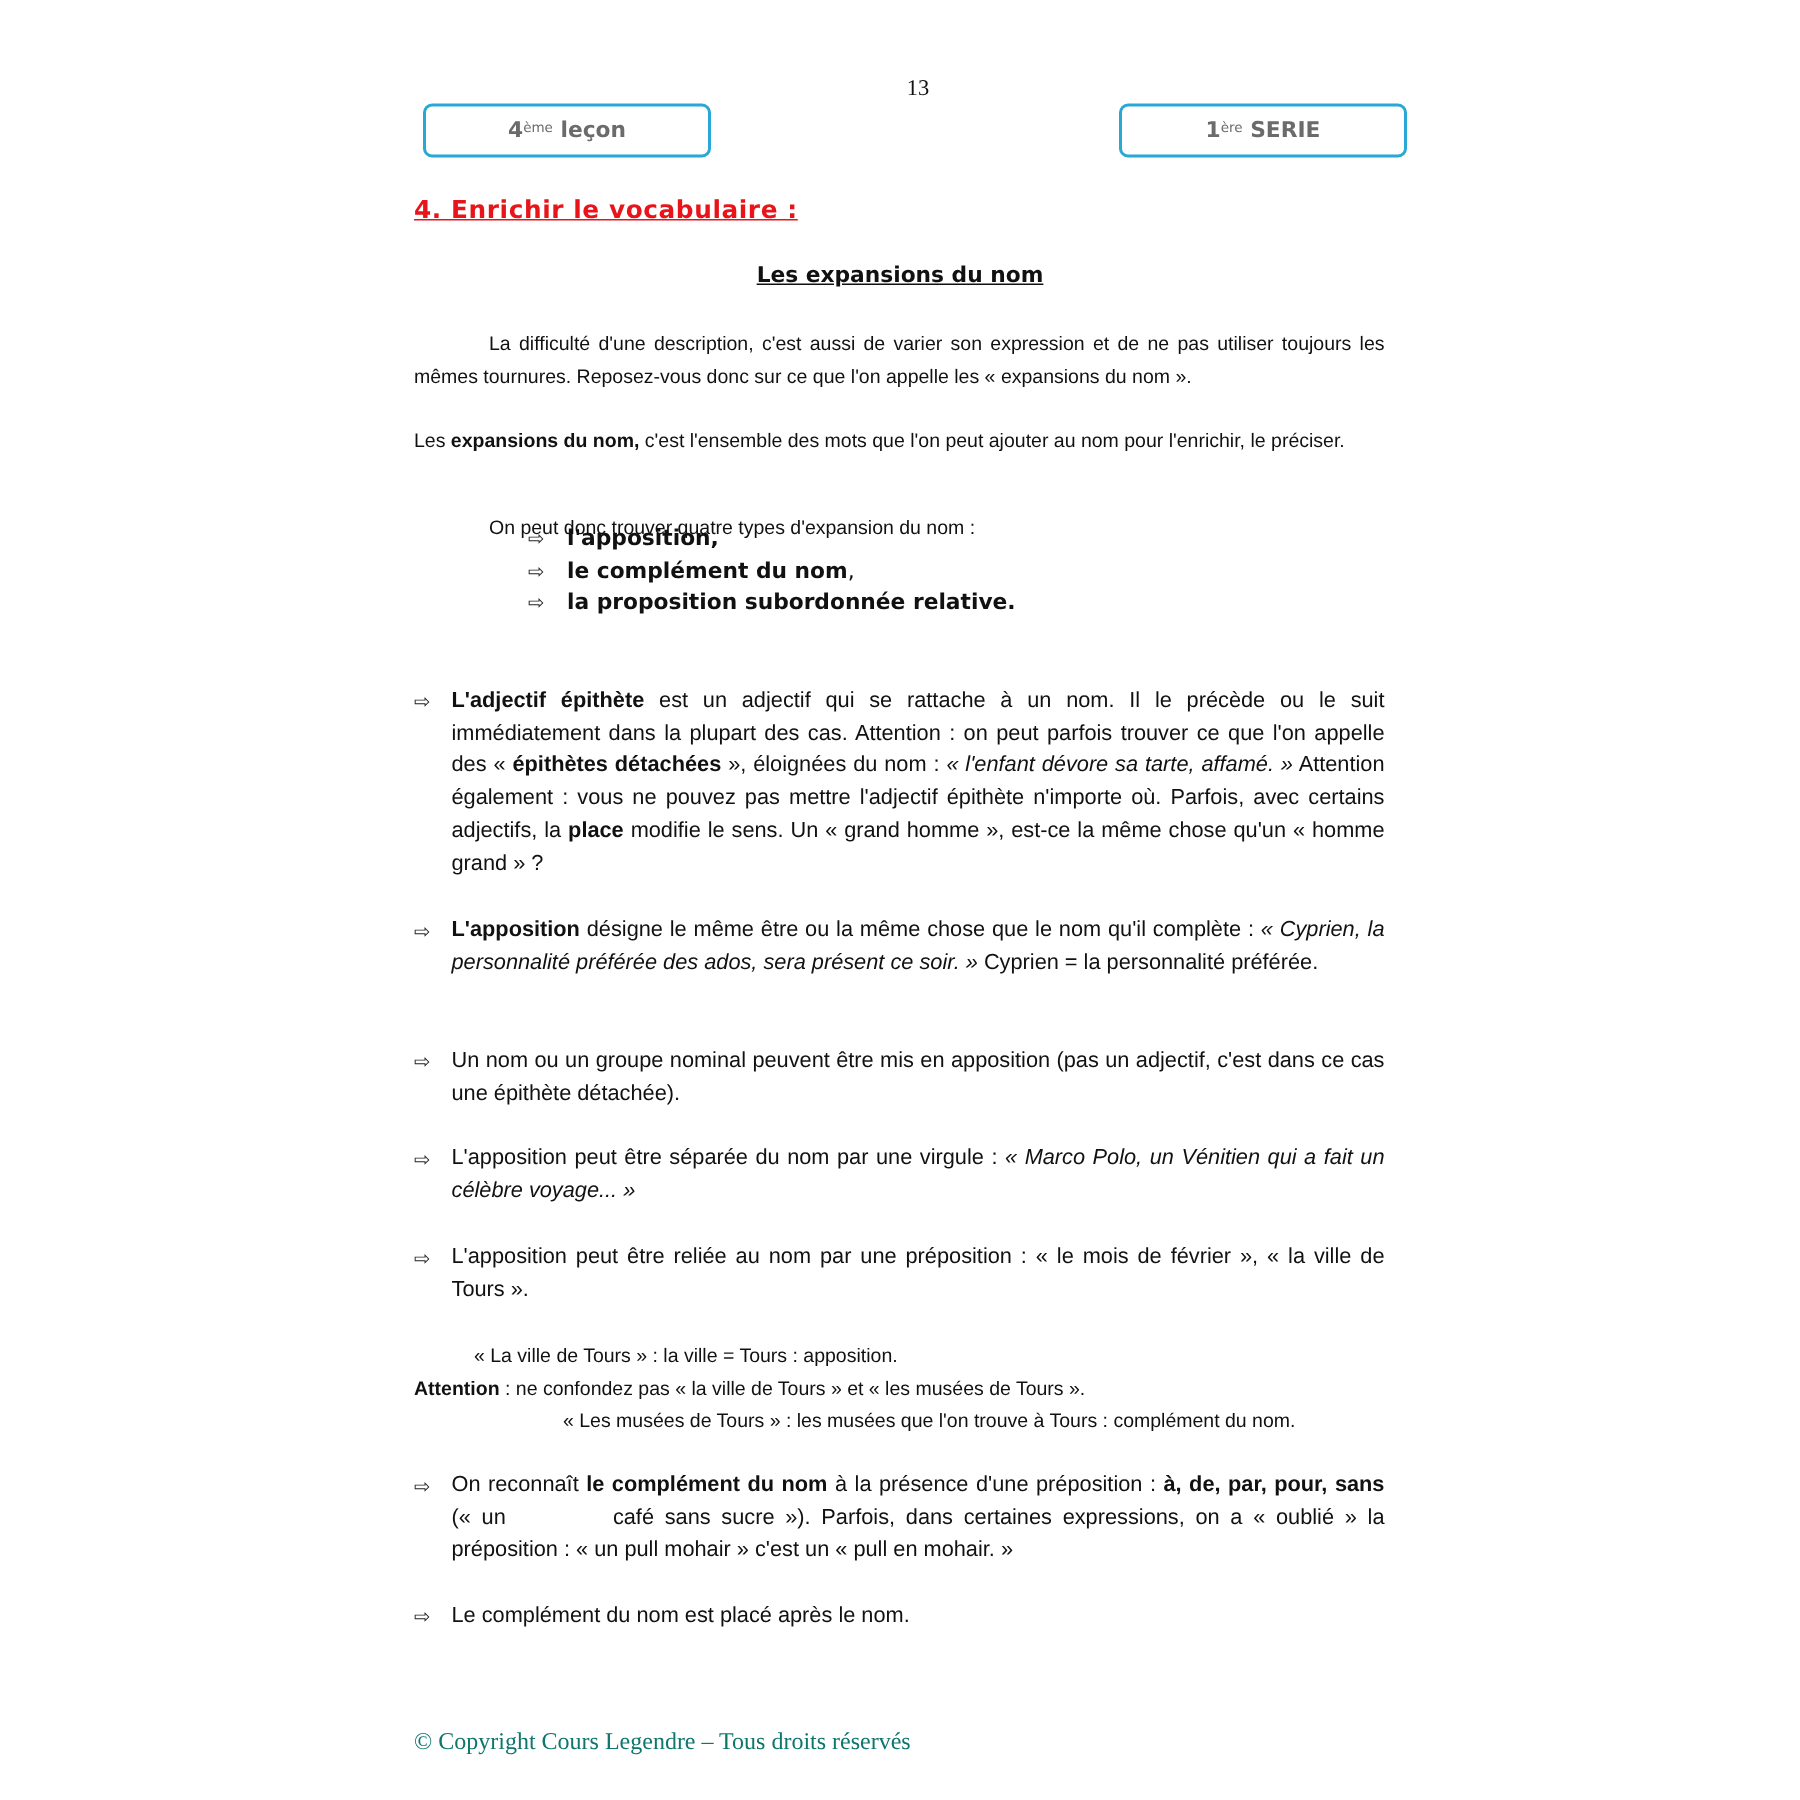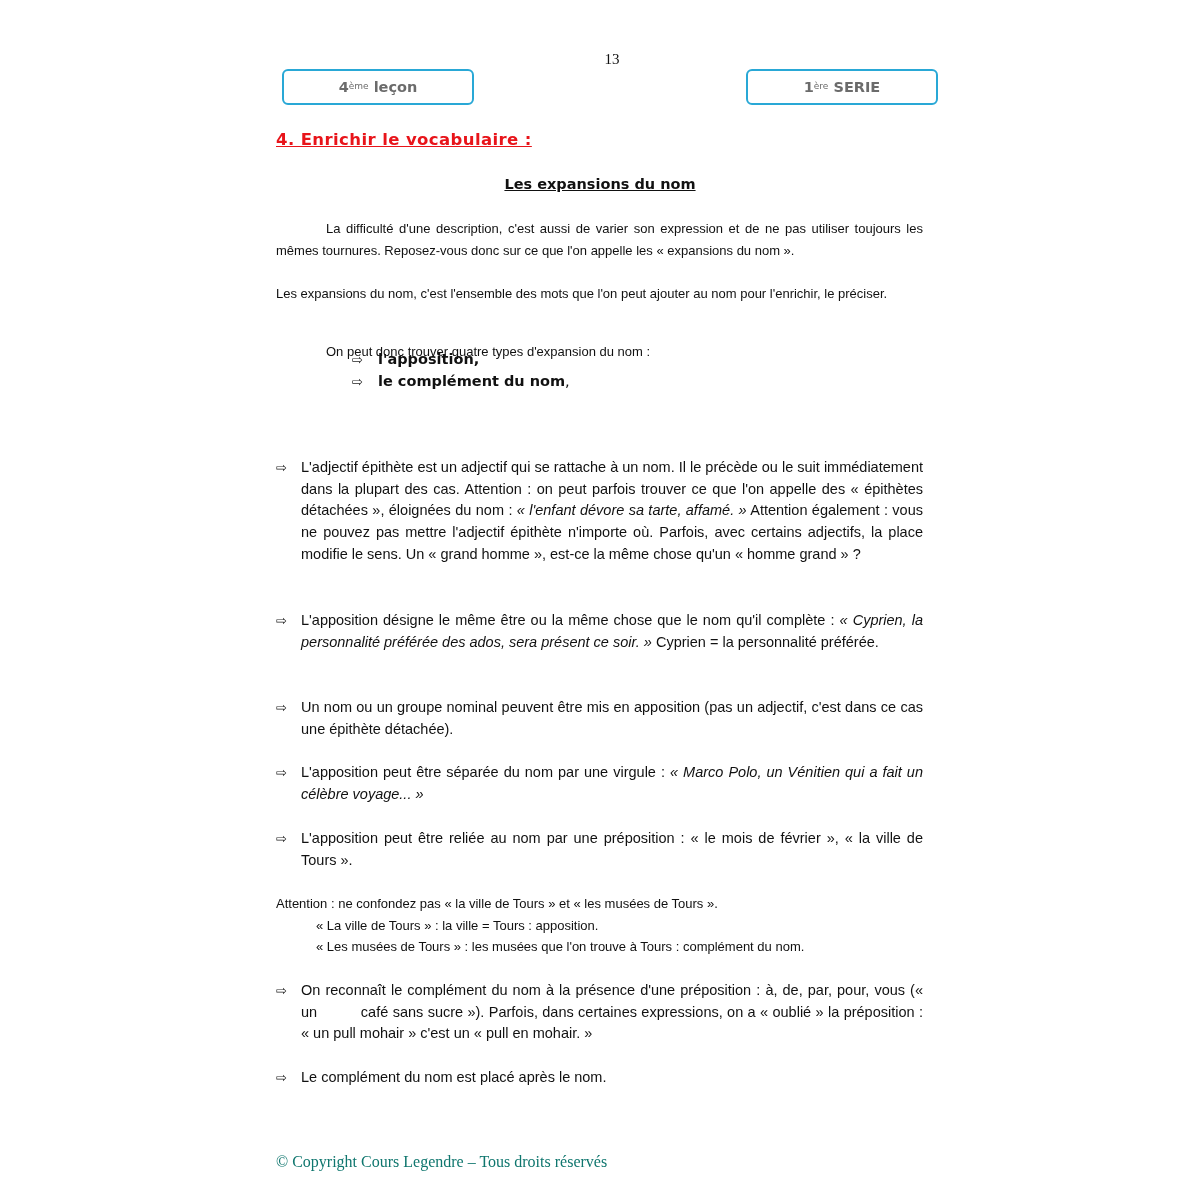--- a/index.html
+++ b/index.html
@@ -14,21 +14,21 @@
   .box-left { left:282px; width:192px; }
   .box-right { left:746px; width:192px; }
   .section-title { position:absolute; top:130px; left:276px; font-weight:bold; color:#e8141a;
          font-size:16.5px; text-decoration:underline; letter-spacing:0.4px; }
   .subtitle { position:absolute; top:176px; left:0; width:1200px; text-align:center; font-weight:bold;
          font-size:14.5px; text-decoration:underline; color:#111; }
   .text { position:absolute; left:276px; width:647px; font-size:13px; line-height:21.7px;
          font-family:"Liberation Sans", sans-serif; }
   .justify { text-align:justify; }
   .indent { text-indent:50px; }
-  b { font-weight:normal; }
+  b { font-weight:bold; }
   i { font-style:italic; }
   .arrow { display:inline-block; width:24px; font-size:13px; color:#222; }
   .list { position:absolute; left:352px; font-size:14.5px; line-height:21.7px; font-family:"DejaVu Sans", sans-serif; font-weight:bold; }
   .list .arrow { width:26px; font-weight:normal; }
   .bullet-block { position:absolute; left:276px; width:647px; font-size:14.5px; line-height:21.7px;
          font-family:"Liberation Sans", sans-serif; }
   .bullet-block .arrow { position:absolute; left:0; top:0; }
   .bullet-block .body { margin-left:25px; text-align:justify; }
   .footer { position:absolute; top:1153px; left:276px; font-family:"Liberation Serif", serif; font-size:16px; color:#0f766e; }
 </style>
@@ -51,20 +51,21 @@
 <div class="section-title">4. Enrichir le vocabulaire :</div>
 <div class="subtitle">Les expansions du nom</div>
 
 <div class="text justify indent" style="top:218px;">La difficulté d'une description, c'est aussi de varier son expression et de ne pas utiliser toujours les mêmes tournures. Reposez-vous donc sur ce que l'on appelle les « expansions du nom ».</div>
 <div class="text justify" style="top:283px;"><span>Les </span><b>expansions du nom,</b><span> c'est l'ensemble des mots que l'on peut ajouter au nom pour l'enrichir, le préciser.</span></div>
 <div class="text" style="top:341px; left:326px; width:600px;">On peut donc trouver quatre types d'expansion du nom :</div>
 
 <div class="list" style="top:349px;">
   <div><span class="arrow">⇨</span><span>l'apposition,</span></div>
   <div><span class="arrow">⇨</span><span>le complément du nom</span><span style="font-weight:normal">,</span></div>
+  <div><span class="arrow">⇨</span><span>la proposition subordonnée relative.</span></div>
 </div>
 
 <div class="bullet-block" style="top:457px;">
   <span class="arrow">⇨</span>
   <div class="body"><b>L'adjectif épithète</b><span> est un adjectif qui se rattache à un nom. Il le précède ou le suit immédiatement dans la plupart des cas. Attention : on peut parfois trouver ce que l'on appelle des « </span><b>épithètes détachées</b><span> », éloignées du nom : </span><i>« l'enfant dévore sa tarte, affamé. »</i><span> Attention également : vous ne pouvez pas mettre l'adjectif épithète n'importe où. Parfois, avec certains adjectifs, la </span><b>place</b><span> modifie le sens. Un « grand homme », est-ce la même chose qu'un « homme grand » ?</span></div>
 </div>
 
 <div class="bullet-block" style="top:610px;">
   <span class="arrow">⇨</span>
   <div class="body"><b>L'apposition</b><span> désigne le même être ou la même chose que le nom qu'il complète : </span><i>« Cyprien, la personnalité préférée des ados, sera présent ce soir. »</i><span> Cyprien = la personnalité préférée.</span></div>
@@ -79,28 +80,28 @@
   <span class="arrow">⇨</span>
   <div class="body"><span>L'apposition peut être séparée du nom par une virgule : </span><i>« Marco Polo, un Vénitien qui a fait un célèbre voyage... »</i></div>
 </div>
 
 <div class="bullet-block" style="top:828px;">
   <span class="arrow">⇨</span>
   <div class="body">L'apposition peut être reliée au nom par une préposition : « le mois de février », « la ville de Tours ».</div>
 </div>
 
 <div class="text" style="top:893px;">
+  <div style="padding-left:40px;">« La ville de Tours » : la ville = Tours : apposition.</div>
   <div><b>Attention</b><span> : ne confondez pas « la ville de Tours » et « les musées de Tours ».</span></div>
-  <div style="padding-left:40px;">« La ville de Tours » : la ville = Tours : apposition.</div>
-  <div style="padding-left:40px;">« Les musées de Tours » : les musées que l'on trouve à Tours : complément du nom.</div>
+  <div style="padding-left:40px;text-align:center;">« Les musées de Tours » : les musées que l'on trouve à Tours : complément du nom.</div>
 </div>
 
 <div class="bullet-block" style="top:980px;">
   <span class="arrow">⇨</span>
-  <div class="body" style="white-space:pre-wrap;"><span>On reconnaît </span><b>le complément du nom</b><span> à la présence d'une préposition : </span><b>à, de, par, pour, vous</b><span> (« un          café sans sucre »). Parfois, dans certaines expressions, on a « oublié » la préposition : « un pull mohair » c'est un « pull en mohair. »</span></div>
+  <div class="body" style="white-space:pre-wrap;"><span>On reconnaît </span><b>le complément du nom</b><span> à la présence d'une préposition : </span><b>à, de, par, pour, sans</b><span> (« un          café sans sucre »). Parfois, dans certaines expressions, on a « oublié » la préposition : « un pull mohair » c'est un « pull en mohair. »</span></div>
 </div>
 
 <div class="bullet-block" style="top:1067px;">
   <span class="arrow">⇨</span>
   <div class="body">Le complément du nom est placé après le nom.</div>
 </div>
 
 <div class="footer">© Copyright Cours Legendre – Tous droits réservés</div>
 
 </body></html>

